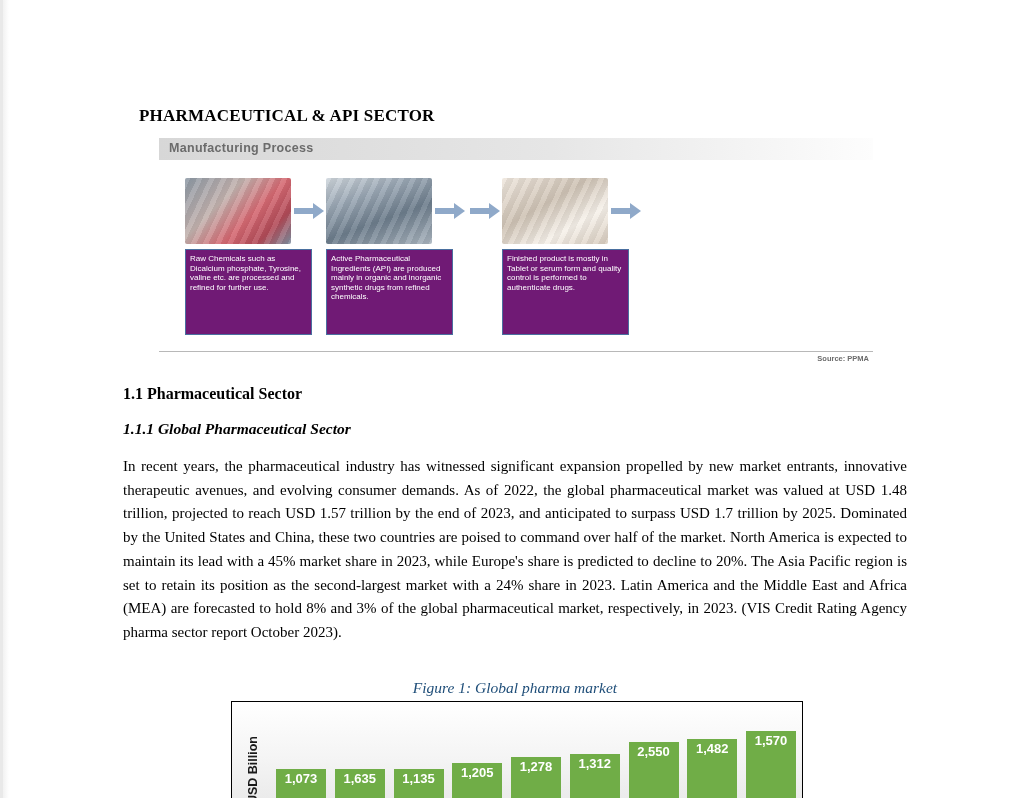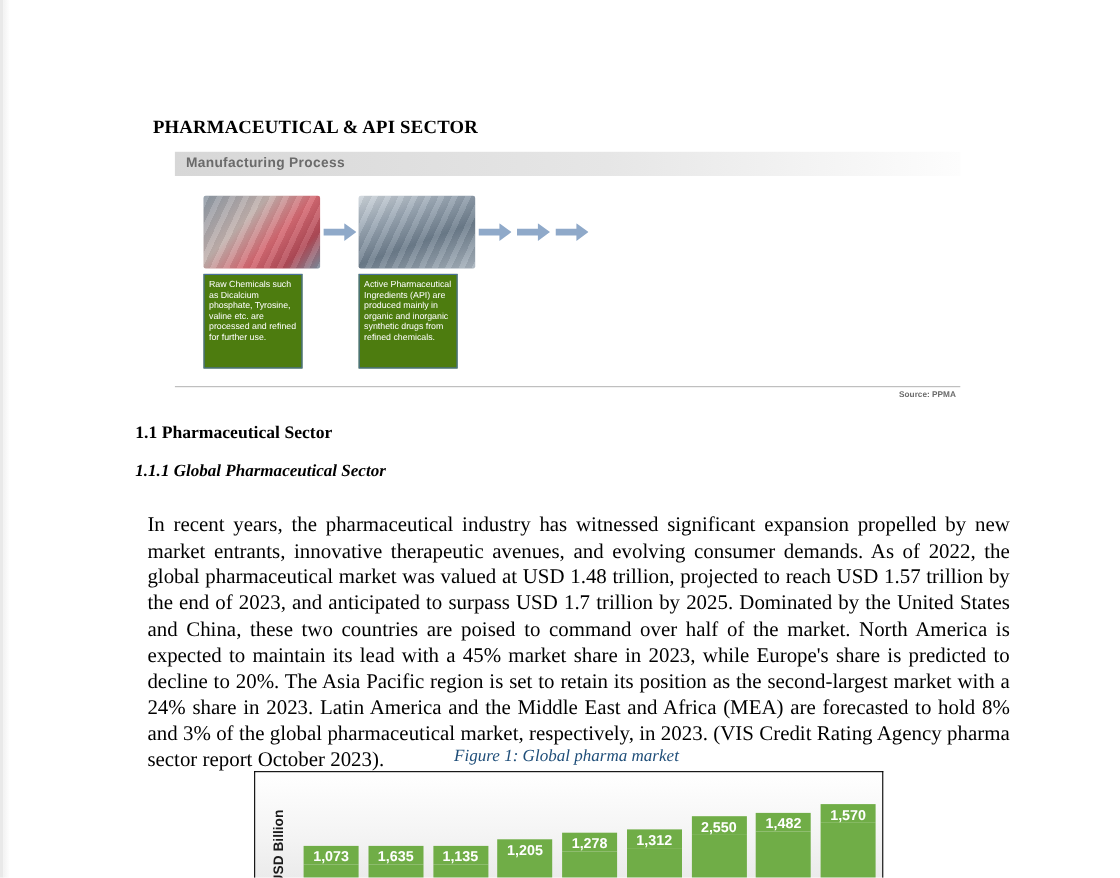--- a/index.html
+++ b/index.html
@@ -85,23 +85,23 @@
   }
   .step-photo {
     width: 106px;
     height: 66px;
     border-radius: 2px;
     overflow: hidden;
     position: relative;
   }
   .step-caption {
     margin-top: 5px;
-    width: 90px;
+    width: 127px;
     min-height: 86px;
-    background: #4d7c0f;
+    background: #701a75;
     color: #ffffff;
     font-family: "Liberation Sans", sans-serif;
     font-size: 8px;
     line-height: 9.6px;
     padding: 4px 4px 6px 4px;
     box-sizing: border-box;
     border: 1px solid #4a6f9f;
   }
   .arrow {
     flex: 0 0 35px;
@@ -151,22 +151,22 @@
     top: 420px; left: 0;
     margin: 0;
     font-size: 15.5px;
     font-weight: bold;
     font-style: italic;
   }
   p.body-text {
     position: absolute;
     top: 455px; left: 0;
     width: 784px;
-    margin: 11px;
-    font-size: 19px;
+    margin: 0;
+    font-size: 15px;
     line-height: 23.7px;
     text-align: justify;
   }
 
   
   .figure-caption {
     position: absolute;
     top: 679px;
     left: 0;
     width: 784px;
@@ -274,20 +274,26 @@
             </svg>
         </div>
 
 
         <div class="arrow">
           <svg width="30" height="16" viewBox="0 0 30 16">
               <path d="M0 5 H19 V0 L30 8 L19 16 V11 H0 Z" fill="#8fa9c9"></path>
             </svg>
         </div>
 
+        <div class="step">
+          <div class="step-photo photo-4">
+            <div class="photo-overlay"></div>
+          </div>
+          <div class="step-caption">Finished product is mostly in Tablet or serum form and quality control is performed to authenticate drugs.</div>
+        </div>
 
         <div class="arrow">
           <svg width="30" height="16" viewBox="0 0 30 16">
               <path d="M0 5 H19 V0 L30 8 L19 16 V11 H0 Z" fill="#8fa9c9"></path>
             </svg>
         </div>
 
 
       </div>
 

